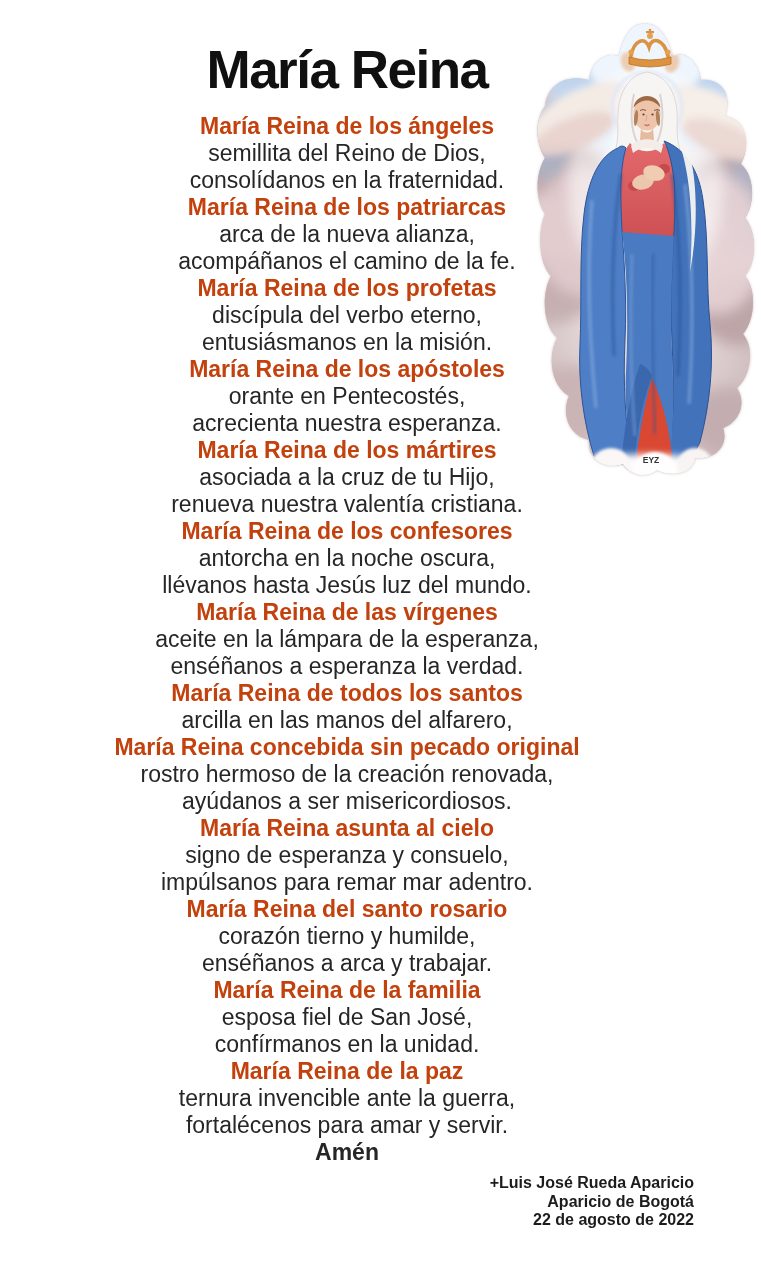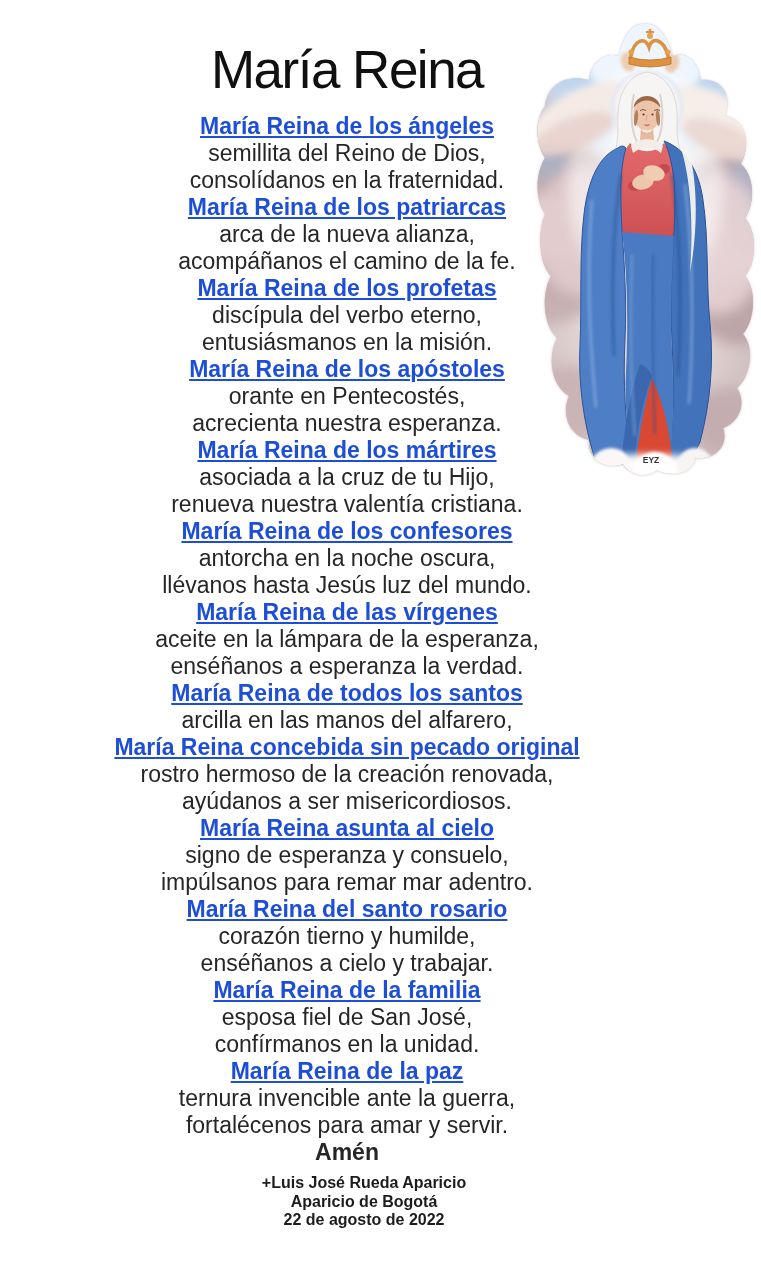--- a/index.html
+++ b/index.html
@@ -12,46 +12,46 @@
     color:#262626;
   }
   .column{
     position:absolute;left:0;top:0;width:694px;
     text-align:center;
   }
   .title{
     margin:39px 0 0 0;
     font-size:53px;
     line-height:61px;
-    font-weight:normal;
+    font-weight:bold;
     letter-spacing:-1.5px;
     color:#101010;
   }
   .litany{
     margin-top:13px;
     font-size:23px;
     line-height:27px;
     color:#262626;
   }
   .litany .invocation{
     font-weight:bold;
-    color:#1d4ed8;
-    text-decoration:underline;
+    color:#c2410c;
   }
   .litany .petition{font-weight:normal;}
   .amen{
     font-size:23px;line-height:27px;color:#262626;font-weight:bold;
   }
   .footer{
     margin-top:8px;
     padding-left:34px;
     font-size:16px;
     line-height:18.5px;
     font-weight:bold;
     color:#1c1c1c;
+    text-align:right;
   }
   .holy-card{
     position:absolute;
     left:533px;top:22px;
     width:226px;height:464px;
   }
 </style>
 </head>
 <body>
 
@@ -216,21 +216,21 @@
         <div class="invocation">María Reina de todos los santos</div>
         <div class="petition">arcilla en las manos del alfarero,</div>
         <div class="invocation">María Reina concebida sin pecado original</div>
         <div class="petition">rostro hermoso de la creación renovada,</div>
         <div class="petition">ayúdanos a ser misericordiosos.</div>
         <div class="invocation">María Reina asunta al cielo</div>
         <div class="petition">signo de esperanza y consuelo,</div>
         <div class="petition">impúlsanos para remar mar adentro.</div>
         <div class="invocation">María Reina del santo rosario</div>
         <div class="petition">corazón tierno y humilde,</div>
-        <div class="petition">enséñanos a cielo y trabajar.</div>
+        <div class="petition">enséñanos a arca y trabajar.</div>
         <div class="invocation">María Reina de la familia</div>
         <div class="petition">esposa fiel de San José,</div>
         <div class="petition">confírmanos en la unidad.</div>
         <div class="invocation">María Reina de la paz</div>
         <div class="petition">ternura invencible ante la guerra,</div>
         <div class="petition">fortalécenos para amar y servir.</div>
       </div>
 
     <div class="amen">Amén</div>
 

